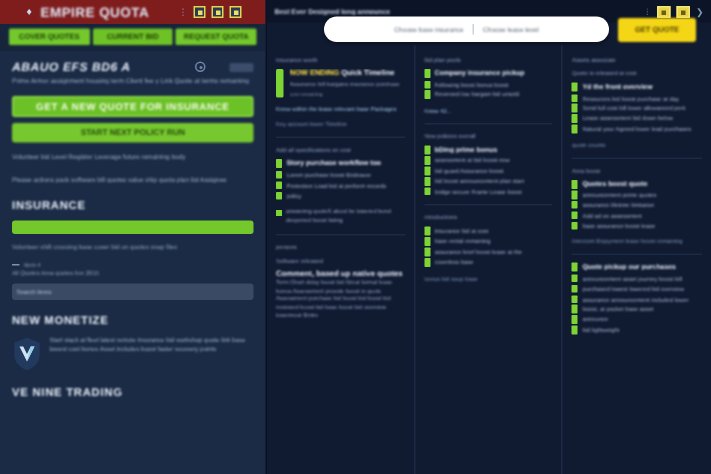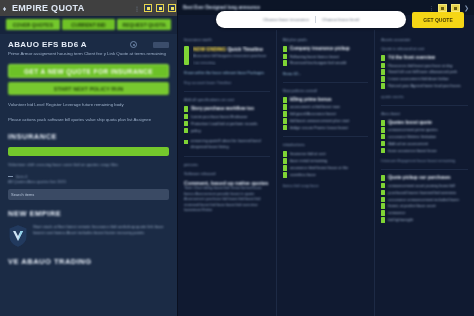--- a/index.html
+++ b/index.html
@@ -20,24 +20,24 @@
   .left-panel {
     width: 178px;
     height: 316px;
     background: #1b2b45;
     position: relative;
     overflow: hidden;
     border-right: 1px solid #0a1020;
   }
   .lp-topbar {
     height: 16px;
-    background: #404040;
-    display: flex;
-    align-items: center;
-    padding: 0 1px;
+    background: #7f1d1d;
+    display: flex;
+    align-items: center;
+    padding: 0 16px;
     gap: 4px;
   }
   .lp-logo-glyph {
     width: 7px; height: 9px;
     color: #c9d6ea;
     font-size: 7px;
     line-height: 9px;
     text-align: center;
     filter: blur(0.4px);
   }
@@ -88,20 +88,21 @@
     white-space: nowrap;
   }
   .lp-tab.alt { background: #6fc226; }
 
   .lp-body { padding: 6px 8px 0 8px; }
 
   .lp-head-row {
     display: flex;
     align-items: center;
     gap: 16px;
+    font-style: italic;
   }
   .lp-heading {
     font-size: 8px;
     font-weight: bold;
     color: #e6edf8;
     letter-spacing: 0.4px;
     filter: blur(0.7px);
     white-space: nowrap;
   }
   .lp-head-spacer { flex: 1; }
@@ -525,32 +526,32 @@
       <div class="lp-meta-row">
         <div class="lp-meta-dash"></div>
         <div class="lp-meta-sm">Item 4</div>
       </div>
       <div class="lp-meta-sm">All Quotes Area quotes live 2015</div>
 
       <div class="lp-input">
         <span>Search items</span>
       </div>
 
-      <div class="lp-section-title">NEW EMPIRE</div>
+      <div class="lp-section-title">NEW MONETIZE</div>
       <div class="lp-badge-row">
         <svg class="lp-shield" viewBox="0 0 24 28">
           <path d="M12 1 L22 5 L22 15 C22 21 17 25 12 27 C7 25 2 21 2 15 L2 5 Z" fill="#1f3355" stroke="#4d6party" stroke-width="1"></path>
           <path d="M12 1 L22 5 L22 15 C22 21 17 25 12 27 C7 25 2 21 2 15 L2 5 Z" fill="#223a5e" stroke="#5b7characteristics" stroke-width="0"></path>
           <path d="M6 8 L12 20 L18 8 L15 8 L12 14 L9 8 Z" fill="#cfe3f5"></path>
           <path d="M12 20 L18 8 L15 8 Z" fill="#8fd3ea"></path>
         </svg>
         <div class="lp-badge-text">Start stack at fleet latest remote Insurance bid workshop quote link base lowest cost bonus Asset includes boost faster recovery points</div>
       </div>
 
-      <div class="lp-section-title">VE ABAUO TRADING</div>
+      <div class="lp-section-title">VE NINE TRADING</div>
     </div>
   </div>
 
   <div class="right-panel">
 
     <div class="rp-topbar">
       <div class="rp-topbar-title">Best Ever Designed long announce</div>
       <div class="rp-topbar-spacer"></div>
       <div class="rp-dots">⋮</div>
       <div class="rp-iconbox">

